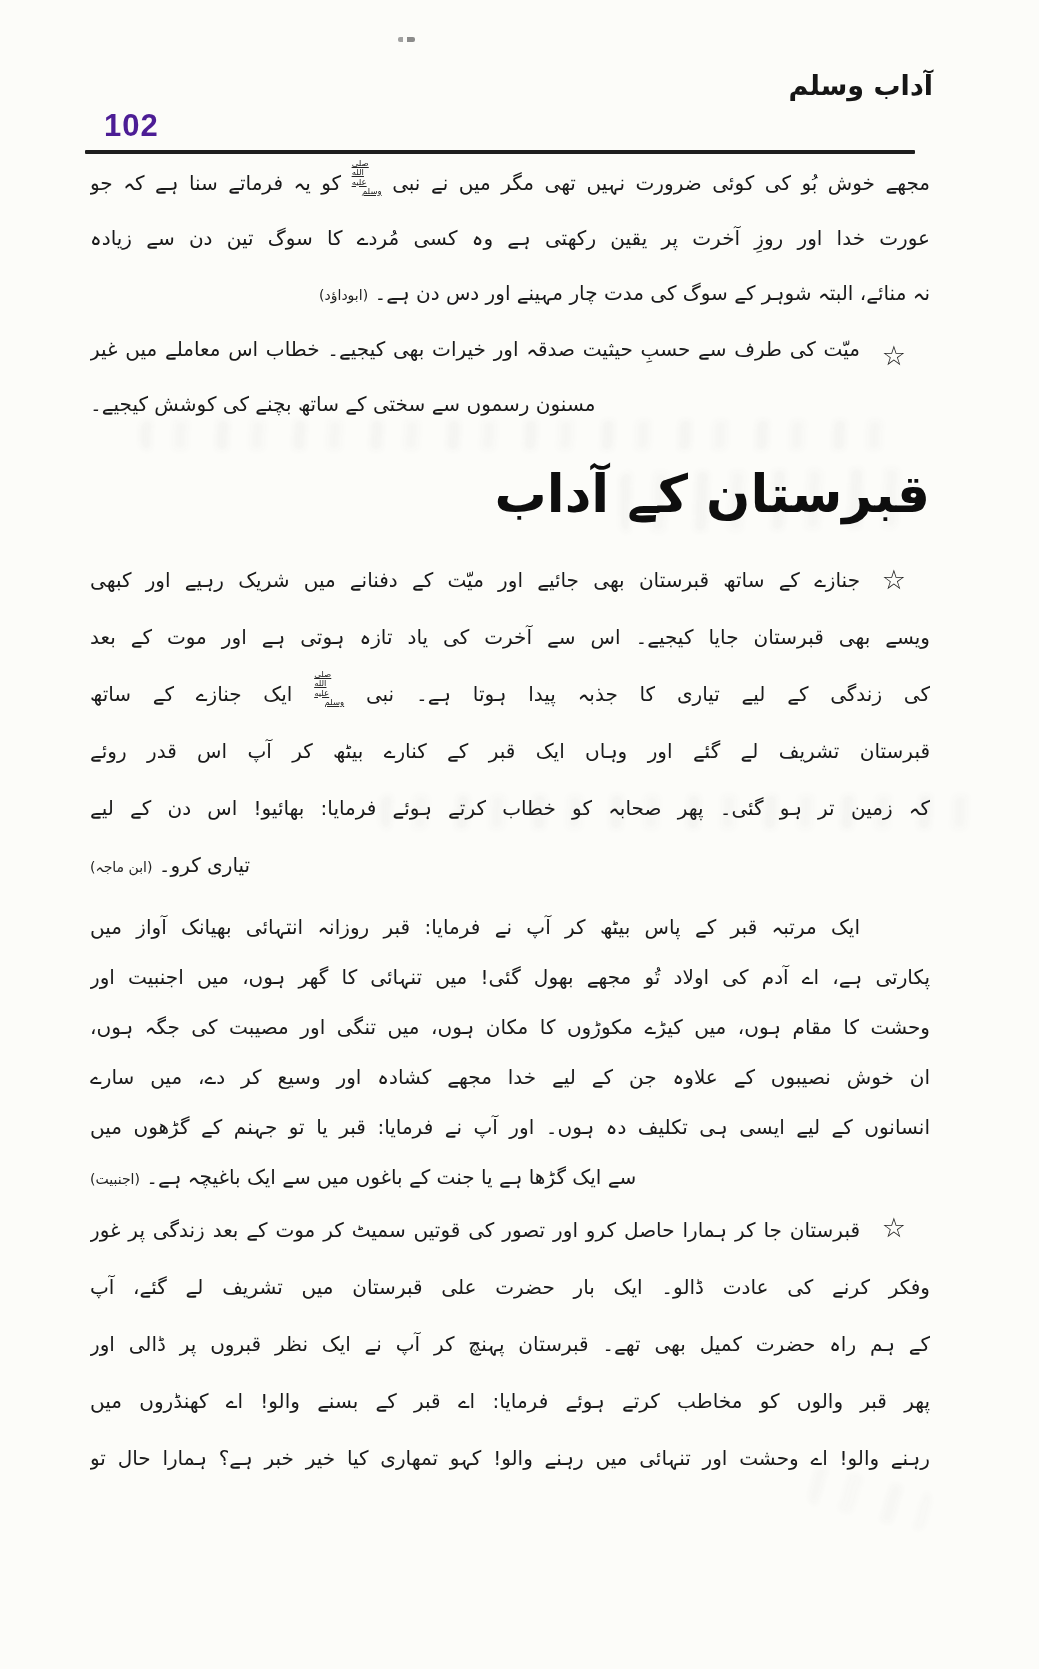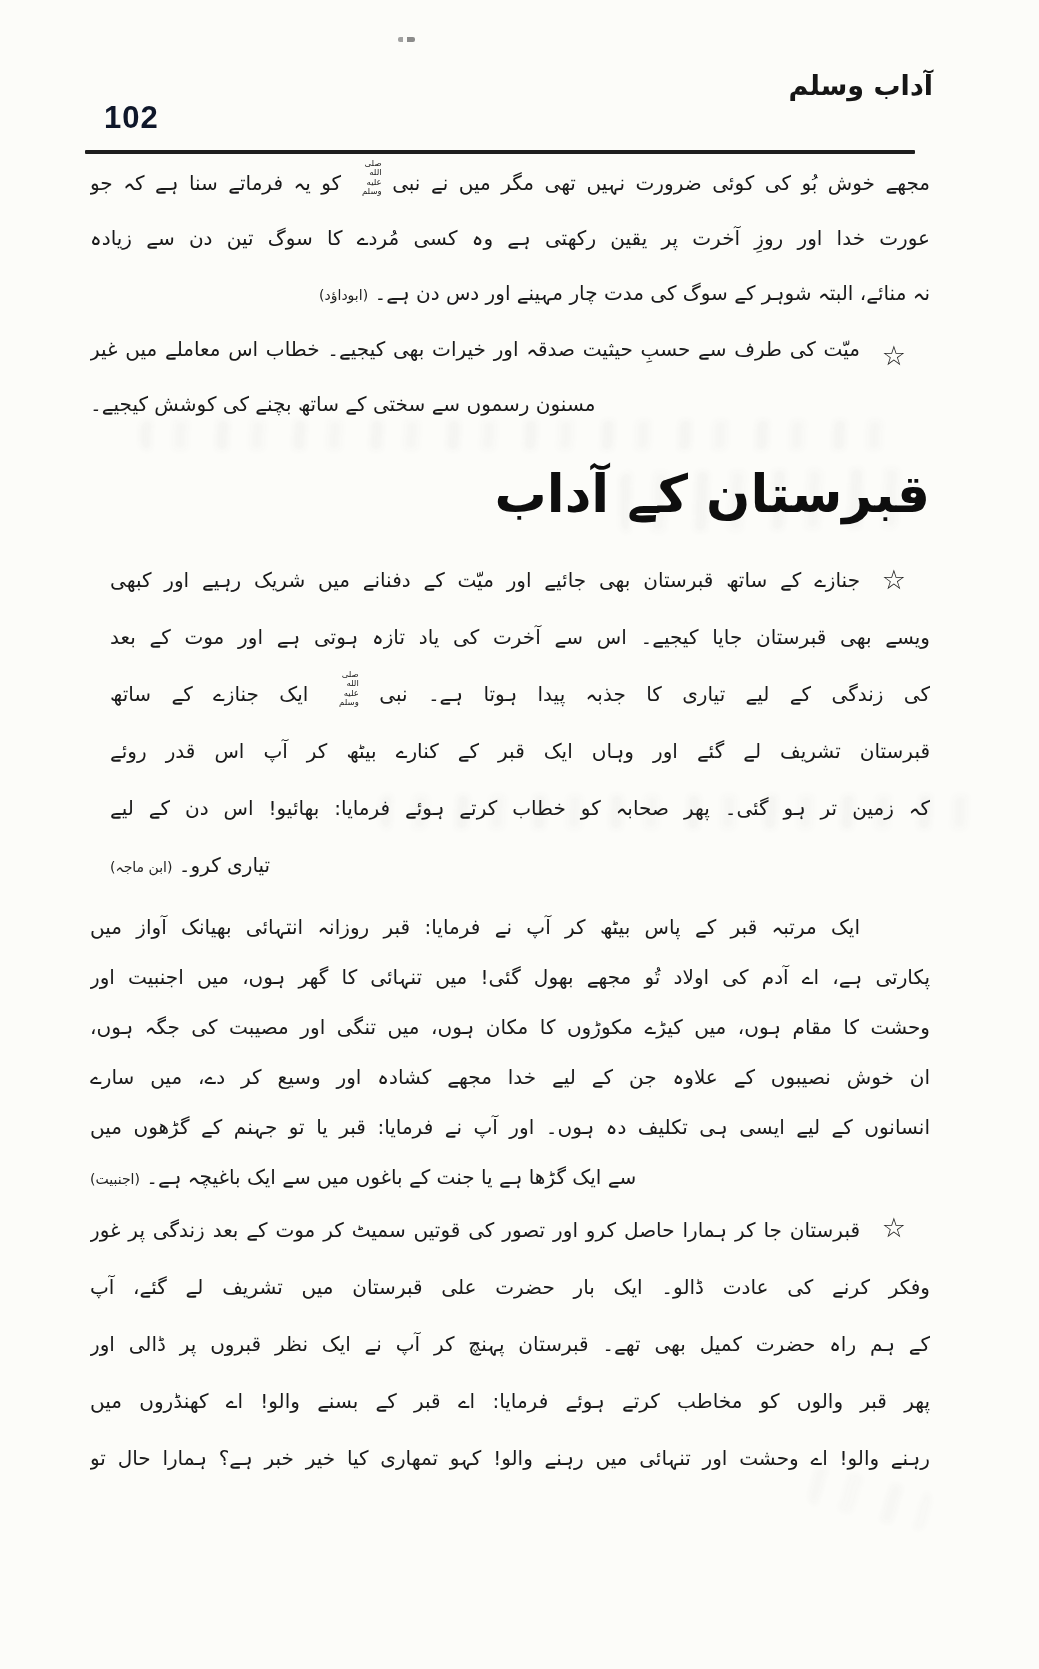--- a/index.html
+++ b/index.html
@@ -12,50 +12,50 @@
     font-family:"DejaVu Sans", sans-serif;
     overflow:hidden;
   }
   
   .book-title{
     position:absolute;top:70px;right:106px;
     font-size:27px;font-weight:bold;direction:rtl;
     color:#161616;
   }
   .page-number{
-    position:absolute;top:100px;left:104px;
+    position:absolute;top:108px;left:104px;
     font-family:"Liberation Sans", sans-serif;
-    font-size:31px;font-weight:bold;letter-spacing:1px;color:#0f172a;
+    font-size:31px;font-weight:bold;letter-spacing:1px;color:#4c1d95;
     direction:ltr;
   }
   .header-rule{
     position:absolute;top:150px;left:85px;width:830px;height:4px;
     background:#1f1f1f;border-radius:1px;
   }
   
   .block{position:absolute;left:90px;width:840px;direction:rtl;}
   .line{
     height:55px;line-height:55px;
     font-size:20px;
     text-align:justify;text-align-last:justify;
     overflow:hidden;
     direction:rtl;
   }
-  .p3 .line{height:57px;line-height:57px;margin-left:20px;}
+  .p3 .line{height:57px;line-height:57px;}
   .p4 .line{height:50px;line-height:50px;}
   .p5 .line{height:57px;line-height:57px;}
   .line.end-left{text-align-last:left;}
   .line.end-right{text-align-last:right;}
   .first-indent{padding-right:70px;}
   .cite{font-size:14px;color:#222;}
   .honorific{
     display:inline-block;width:30px;
     font-size:8.5px;line-height:1.1;
-    white-space:normal;text-align:right;
-    vertical-align:-4px;color:#222;
+    white-space:normal;text-align:left;
+    vertical-align:-4px;color:#222;text-decoration:underline;
   }
   .star{
     position:absolute;right:24px;
     font-size:27px;color:#1b1b1b;font-weight:normal;
     line-height:1;
   }
   
   .section-heading{
     position:absolute;left:90px;width:840px;top:438px;height:112px;
     text-align:right;padding-left:100px;box-sizing:border-box;

